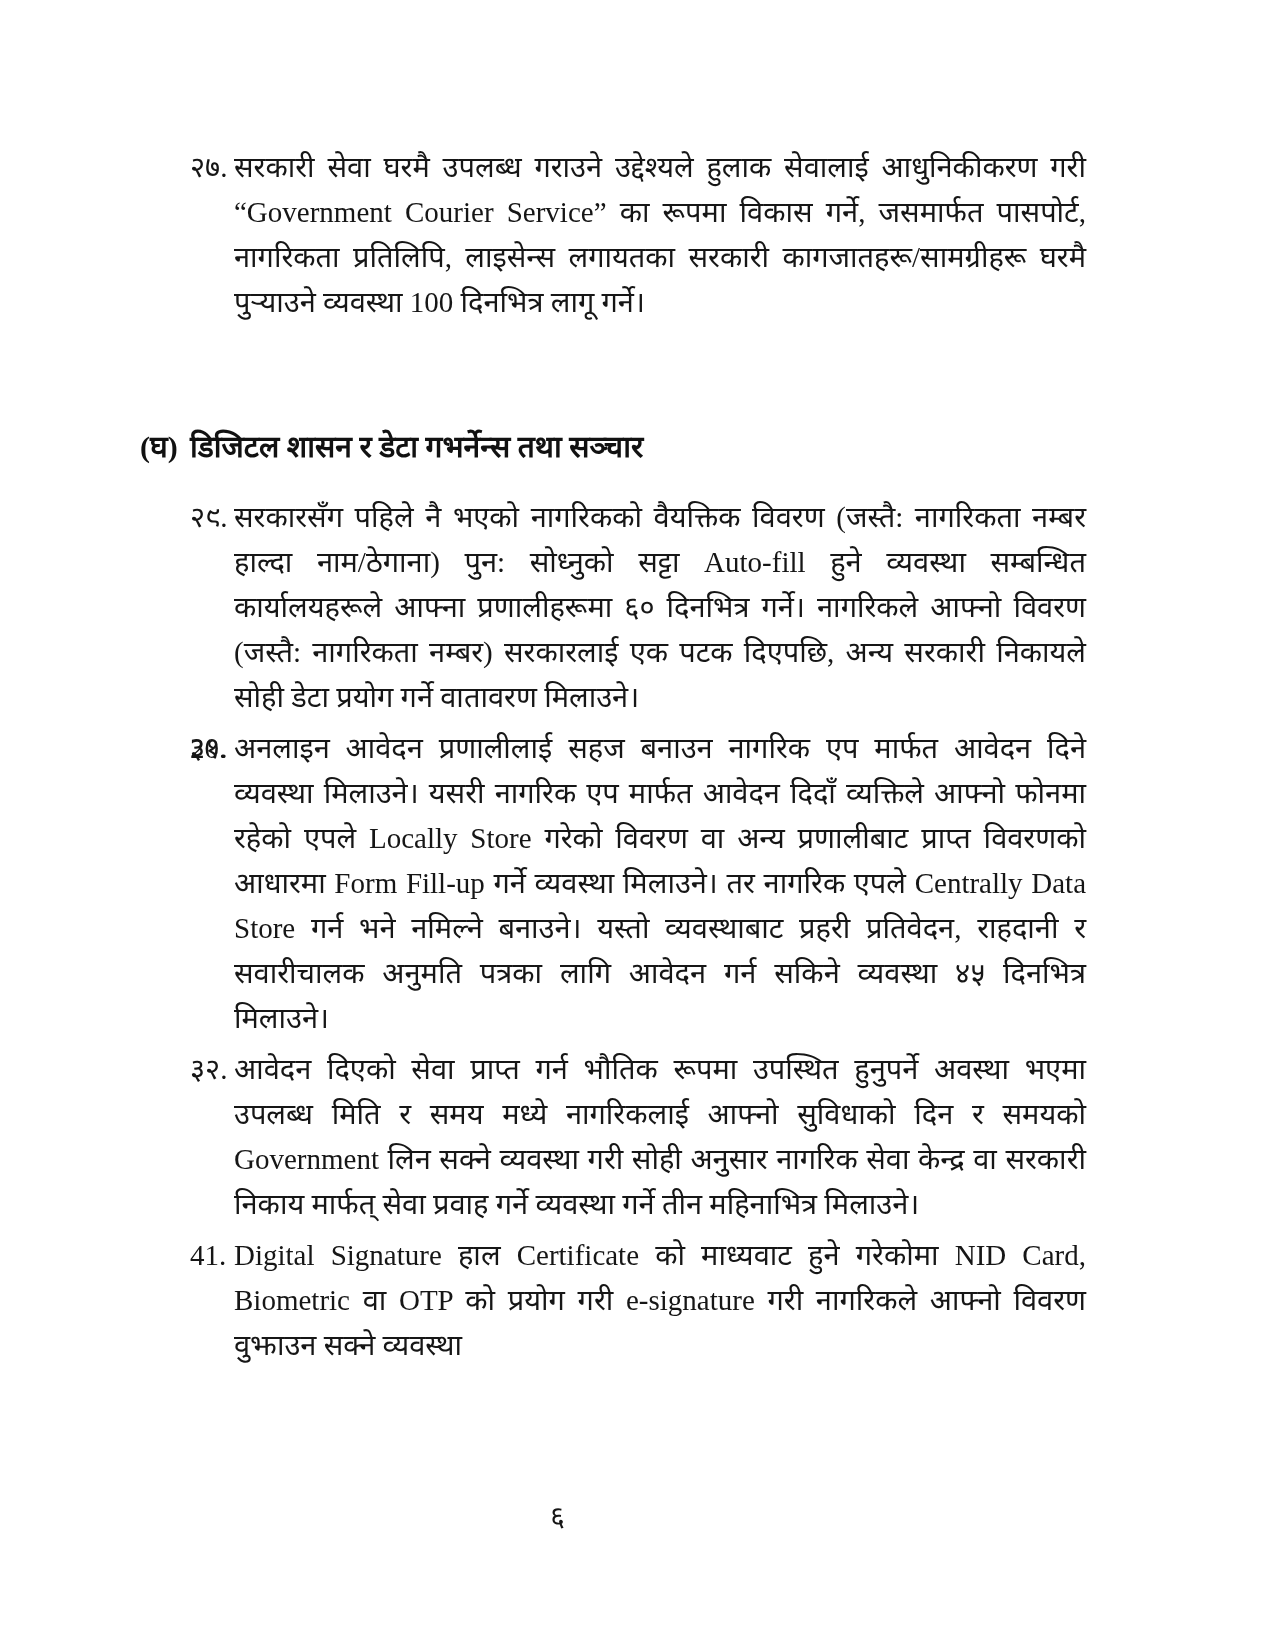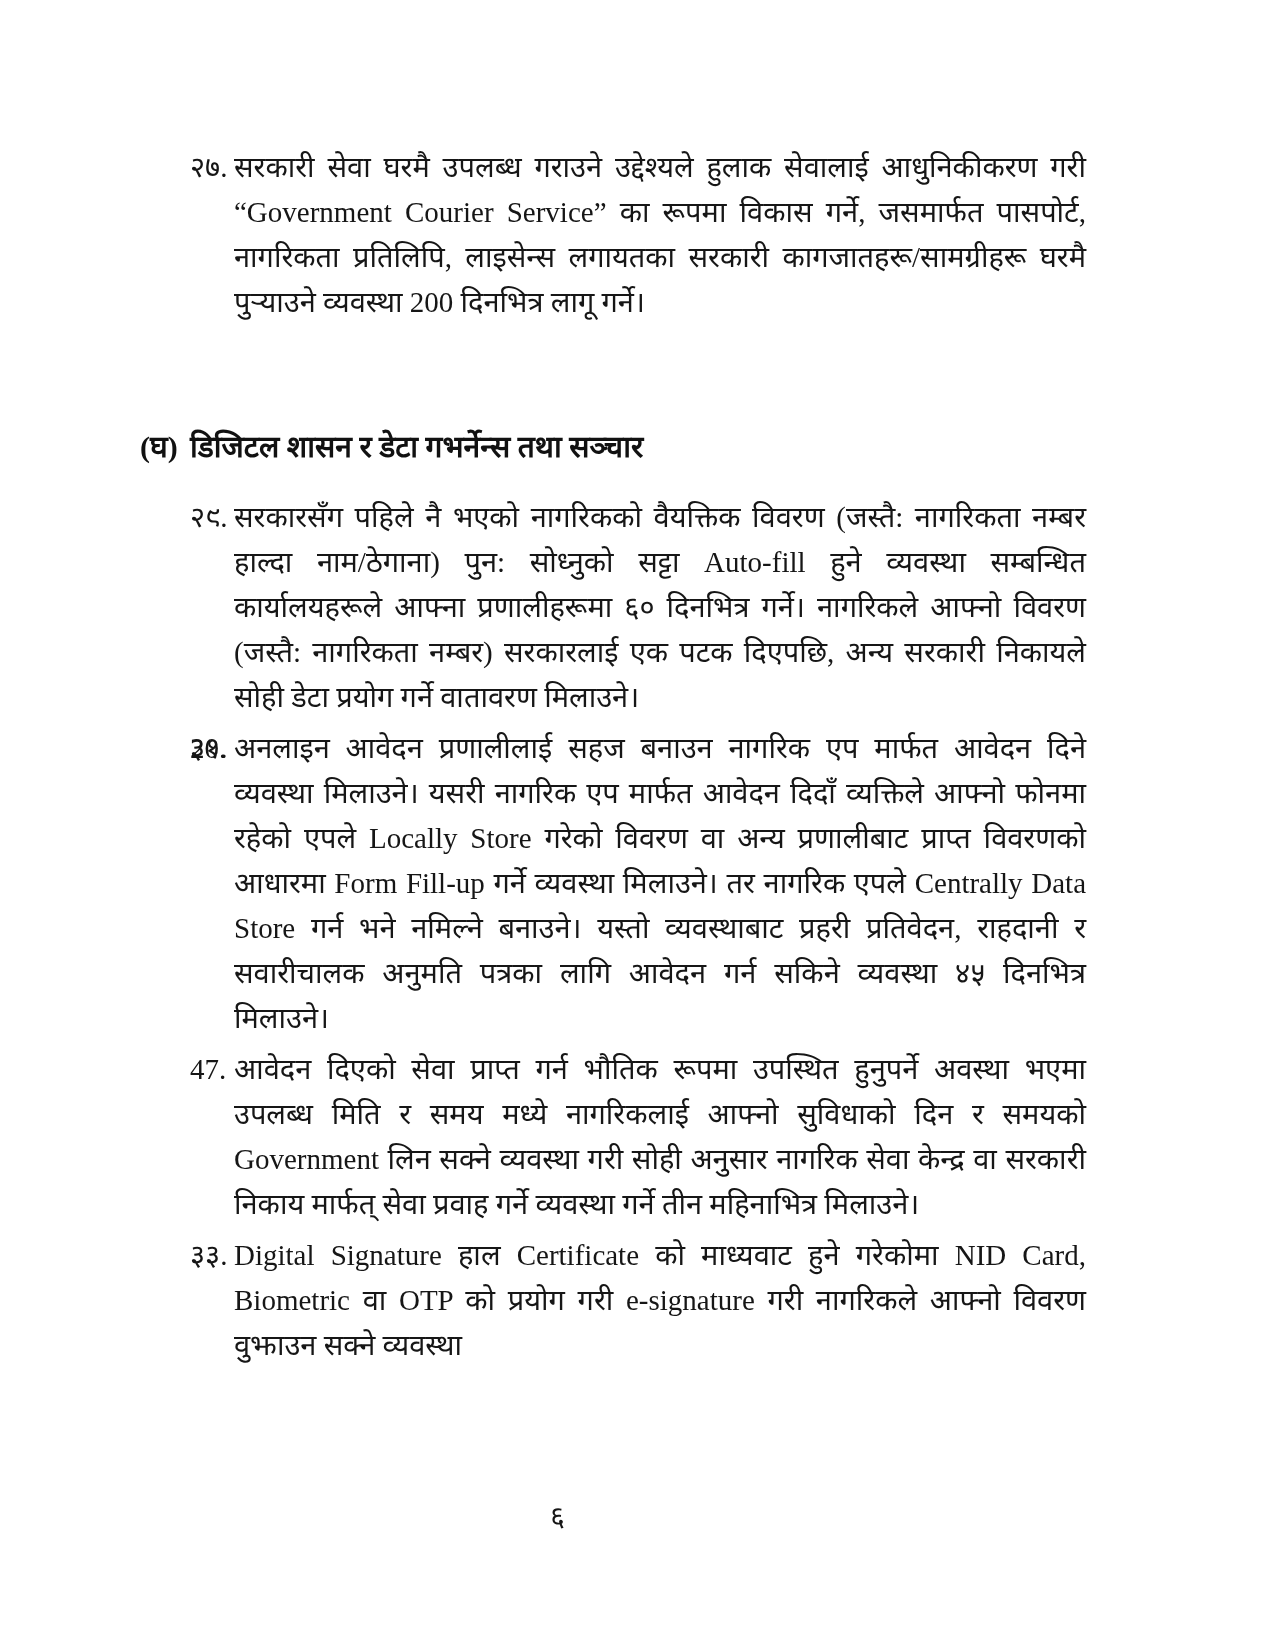--- a/index.html
+++ b/index.html
@@ -59,32 +59,32 @@
     line-height: 34px;
   }
 </style>
 </head>
 <body>
 
 <div class="page">
   <div class="content">
 
     <div class="list">
-        <div class="item"><span class="num">२७.</span><span class="txt">सरकारी सेवा घरमै उपलब्ध गराउने उद्देश्यले हुलाक सेवालाई आधुनिकीकरण गरी “Government Courier Service” का रूपमा विकास गर्ने, जसमार्फत पासपोर्ट, नागरिकता प्रतिलिपि, लाइसेन्स लगायतका सरकारी कागजातहरू/सामग्रीहरू घरमै पुऱ्याउने व्यवस्था 200 दिनभित्र लागू गर्ने।</span></div>
+        <div class="item"><span class="num">२७.</span><span class="txt">सरकारी सेवा घरमै उपलब्ध गराउने उद्देश्यले हुलाक सेवालाई आधुनिकीकरण गरी “Government Courier Service” का रूपमा विकास गर्ने, जसमार्फत पासपोर्ट, नागरिकता प्रतिलिपि, लाइसेन्स लगायतका सरकारी कागजातहरू/सामग्रीहरू घरमै पुऱ्याउने व्यवस्था 100 दिनभित्र लागू गर्ने।</span></div>
       </div>
 
     <h2 class="heading">
       <span class="h-label">(घ)</span>
       <span class="h-title">डिजिटल शासन र डेटा गभर्नेन्स तथा सञ्चार</span>
     </h2>
 
     <div class="list">
         <div class="item"><span class="num">२९.</span><span class="txt">सरकारसँग पहिले नै भएको नागरिकको वैयक्तिक विवरण (जस्तै: नागरिकता नम्बर हाल्दा नाम/ठेगाना) पुन: सोध्नुको सट्टा Auto-fill हुने व्यवस्था सम्बन्धित कार्यालयहरूले आफ्ना प्रणालीहरूमा ६० दिनभित्र गर्ने। नागरिकले आफ्नो विवरण (जस्तै: नागरिकता नम्बर) सरकारलाई एक पटक दिएपछि, अन्य सरकारी निकायले सोही डेटा प्रयोग गर्ने वातावरण मिलाउने।</span></div>
         <div class="item"><span class="num">20.</span></div>
         <div class="item"><span class="num">३१.</span><span class="txt">अनलाइन आवेदन प्रणालीलाई सहज बनाउन नागरिक एप मार्फत आवेदन दिने व्यवस्था मिलाउने। यसरी नागरिक एप मार्फत आवेदन दिदाँ व्यक्तिले आफ्नो फोनमा रहेको एपले Locally Store गरेको विवरण वा अन्य प्रणालीबाट प्राप्त विवरणको आधारमा Form Fill-up गर्ने व्यवस्था मिलाउने। तर नागरिक एपले Centrally Data Store गर्न भने नमिल्ने बनाउने। यस्तो व्यवस्थाबाट प्रहरी प्रतिवेदन, राहदानी र सवारीचालक अनुमति पत्रका लागि आवेदन गर्न सकिने व्यवस्था ४५ दिनभित्र मिलाउने।</span></div>
-        <div class="item"><span class="num">47.</span><span class="txt">आवेदन दिएको सेवा प्राप्त गर्न भौतिक रूपमा उपस्थित हुनुपर्ने अवस्था भएमा उपलब्ध मिति र समय मध्ये नागरिकलाई आफ्नो सुविधाको दिन र समयको Government लिन सक्ने व्यवस्था गरी सोही अनुसार नागरिक सेवा केन्द्र वा सरकारी निकाय मार्फत् सेवा प्रवाह गर्ने व्यवस्था गर्ने तीन महिनाभित्र मिलाउने।</span></div>
-        <div class="item"><span class="num">३३.</span><span class="txt">Digital Signature हाल Certificate को माध्यवाट हुने गरेकोमा NID Card, Biometric वा OTP को प्रयोग गरी e-signature गरी नागरिकले आफ्नो विवरण वुझाउन सक्ने व्यवस्था</span></div>
+        <div class="item"><span class="num">३२.</span><span class="txt">आवेदन दिएको सेवा प्राप्त गर्न भौतिक रूपमा उपस्थित हुनुपर्ने अवस्था भएमा उपलब्ध मिति र समय मध्ये नागरिकलाई आफ्नो सुविधाको दिन र समयको Government लिन सक्ने व्यवस्था गरी सोही अनुसार नागरिक सेवा केन्द्र वा सरकारी निकाय मार्फत् सेवा प्रवाह गर्ने व्यवस्था गर्ने तीन महिनाभित्र मिलाउने।</span></div>
+        <div class="item"><span class="num">41.</span><span class="txt">Digital Signature हाल Certificate को माध्यवाट हुने गरेकोमा NID Card, Biometric वा OTP को प्रयोग गरी e-signature गरी नागरिकले आफ्नो विवरण वुझाउन सक्ने व्यवस्था</span></div>
       </div>
 
   </div>
 
   <div class="page-number">६</div>
 </div>
 
 </body></html>

